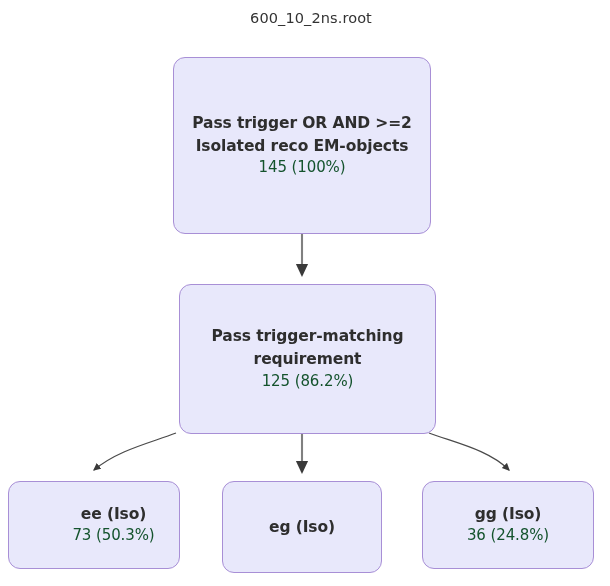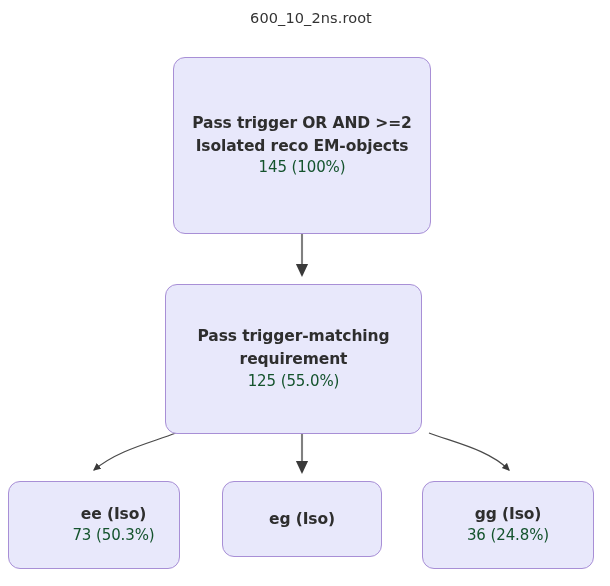--- a/index.html
+++ b/index.html
@@ -65,23 +65,23 @@
   }
   .node-count {
     font-weight: normal;
     font-size: 15px;
     line-height: 1.46;
     color: #14532d;
     letter-spacing: -0.1px;
   }
   
   #node-root        { left: 173px; top: 57px;  width: 258px; height: 177px; }
-  #node-matching    { left: 165px; top: 284px; width: 257px; height: 150px; justify-content: center; }
+  #node-matching    { left: 179px; top: 284px; width: 257px; height: 150px; justify-content: center; }
   #node-ee          { left: 8px;   top: 481px; width: 172px; height: 88px; padding-left: 47px; }
-  #node-eg          { left: 222px; top: 481px; width: 160px; height: 76px; justify-content: center; }
+  #node-eg          { left: 222px; top: 481px; width: 160px; height: 92px; justify-content: center; }
   #node-gg          { left: 422px; top: 481px; width: 172px; height: 88px; }
 
   #node-root .node-label   { font-size: 15.5px; }
   #node-ee .node-label,
   #node-eg .node-label,
   #node-gg .node-label     { font-size: 15.5px; }
 </style>
 </head>
 <body>
 
@@ -105,21 +105,21 @@
     <path d="M 429,433 C 456,443 489,450 509,470" stroke="#4a4a4a" stroke-width="1.25" fill="none" marker-end="url(#arrowhead)"></path>
   </svg>
 
   <div class="node" id="node-root">
     <div class="node-label">Pass trigger OR AND &gt;=2 Isolated reco EM-objects</div>
     <div class="node-count">145 (100%)</div>
   </div>
 
   <div class="node" id="node-matching">
     <div class="node-label">Pass trigger-matching requirement</div>
-    <div class="node-count">125 (55.0%)</div>
+    <div class="node-count">125 (86.2%)</div>
   </div>
 
   <div class="node" id="node-ee">
     <div class="node-label">ee (Iso)</div>
     <div class="node-count">73 (50.3%)</div>
   </div>
 
   <div class="node" id="node-eg">
     <div class="node-label">eg (Iso)</div>
   </div>

